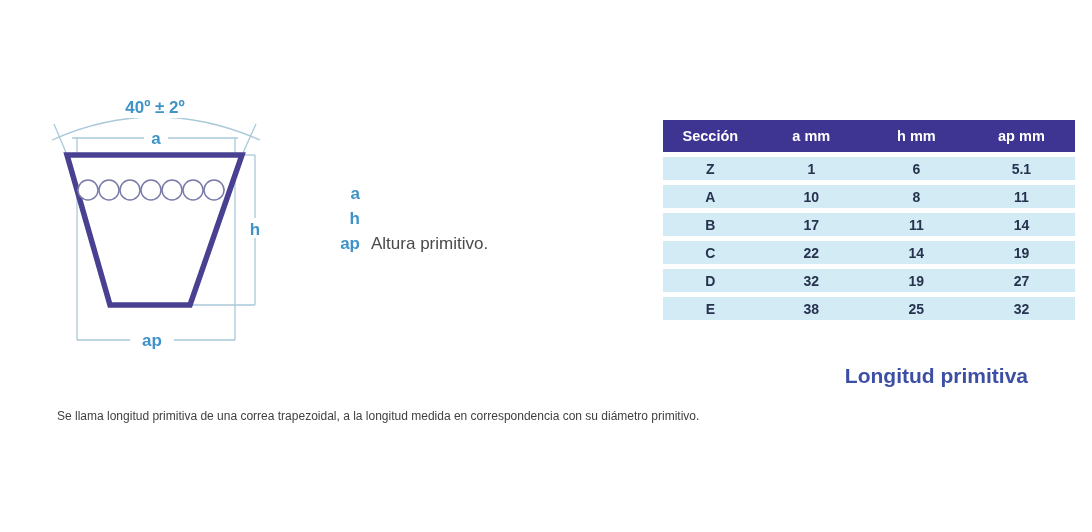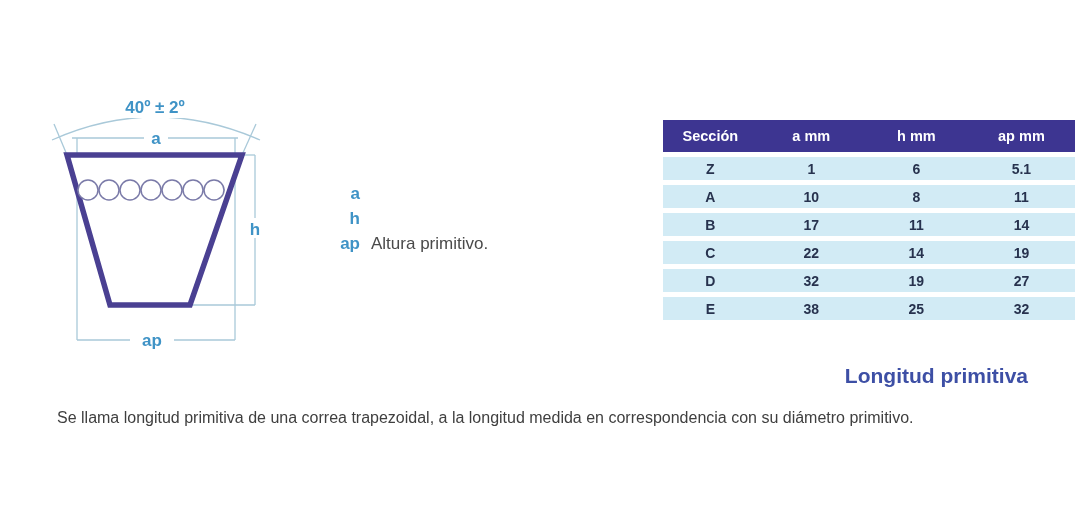--- a/index.html
+++ b/index.html
@@ -103,21 +103,21 @@
     color: #3d4fa5;
     font-size: 21px;
     font-weight: bold;
   }
   .caption {
     position: absolute;
     left: 57px;
     top: 409px;
     width: 1000px;
     color: #3f3f3f;
-    font-size: 16px;
+    font-size: 12px;
     white-space: nowrap;
   }
 </style>
 </head>
 <body>
 
 <div class="page">
 
   <svg class="diagram" viewBox="0 0 300 290">
 

